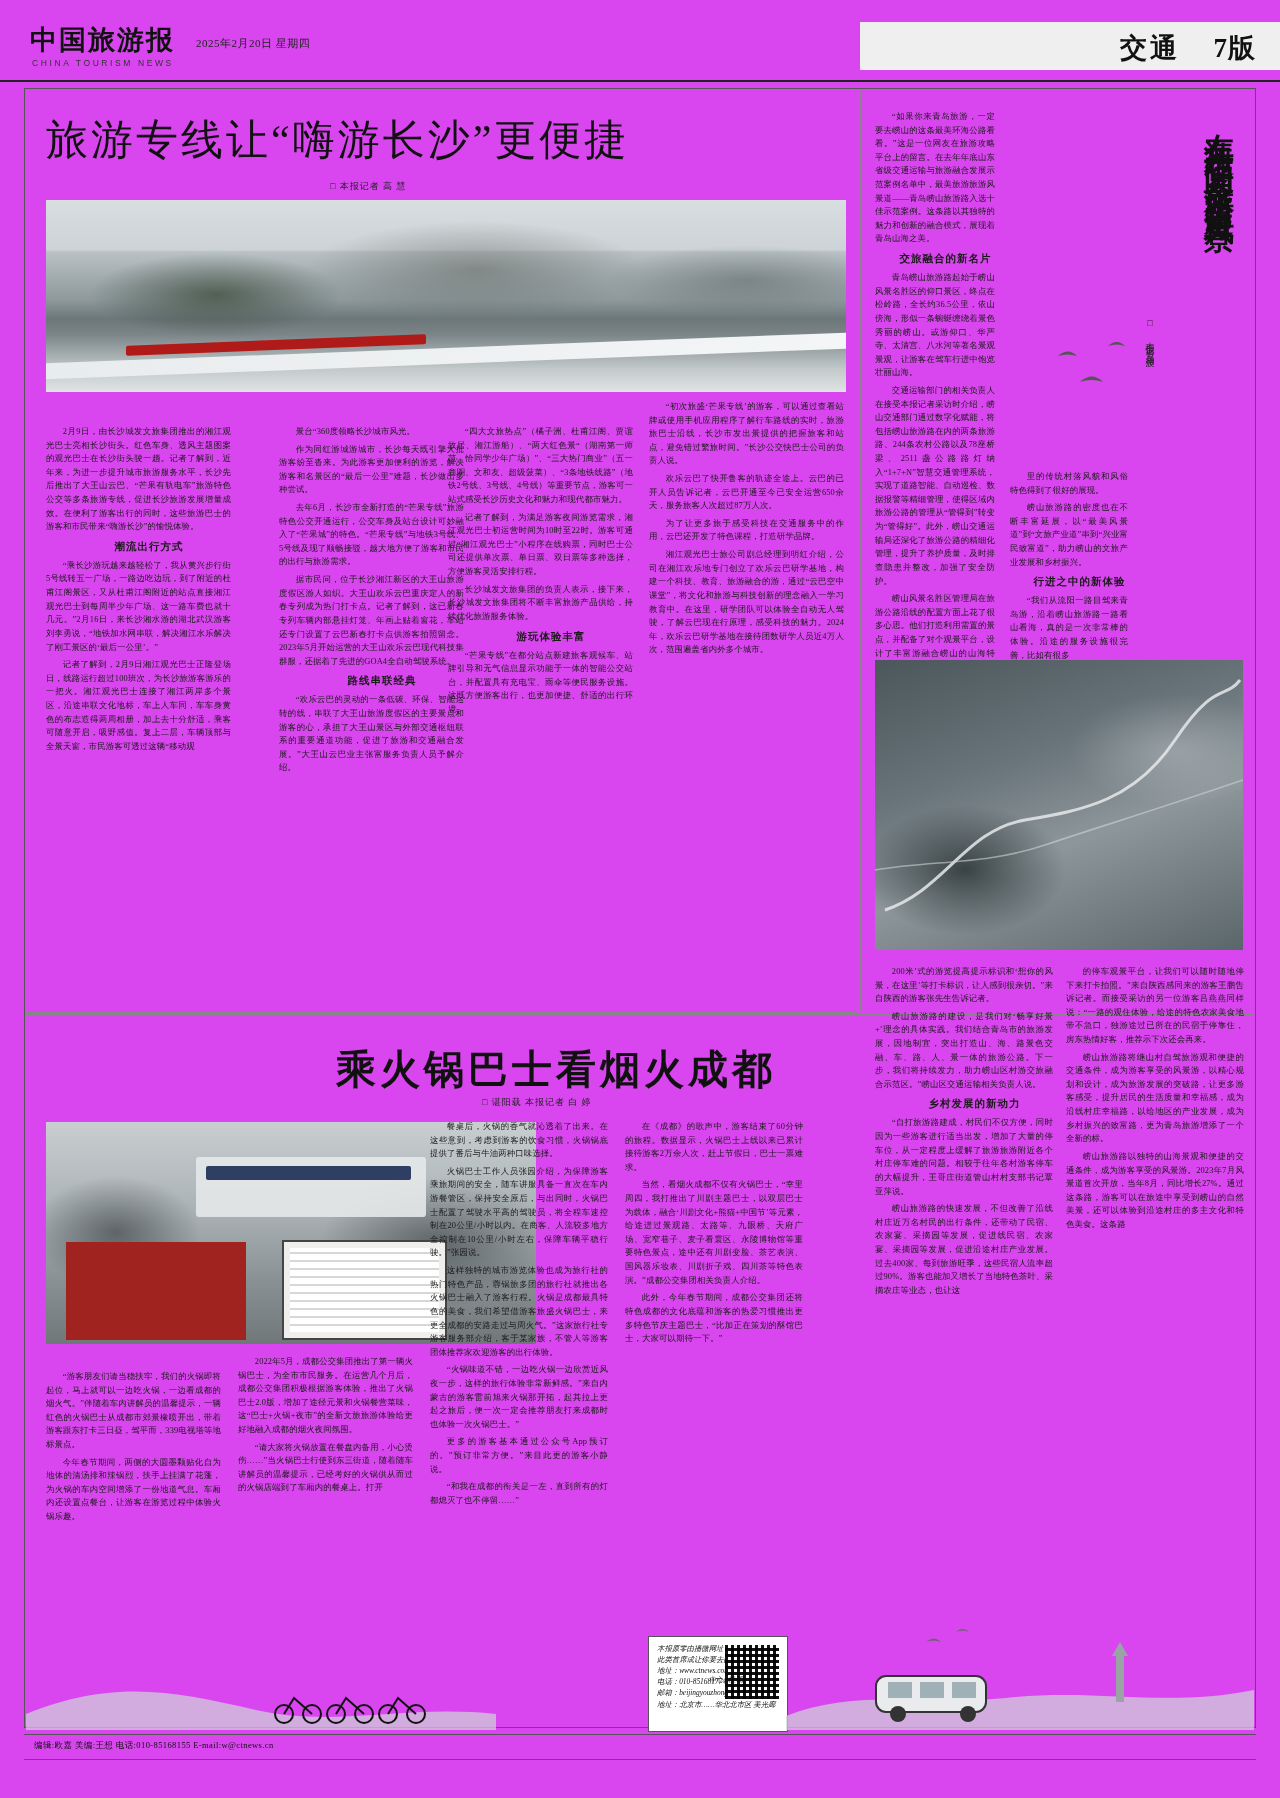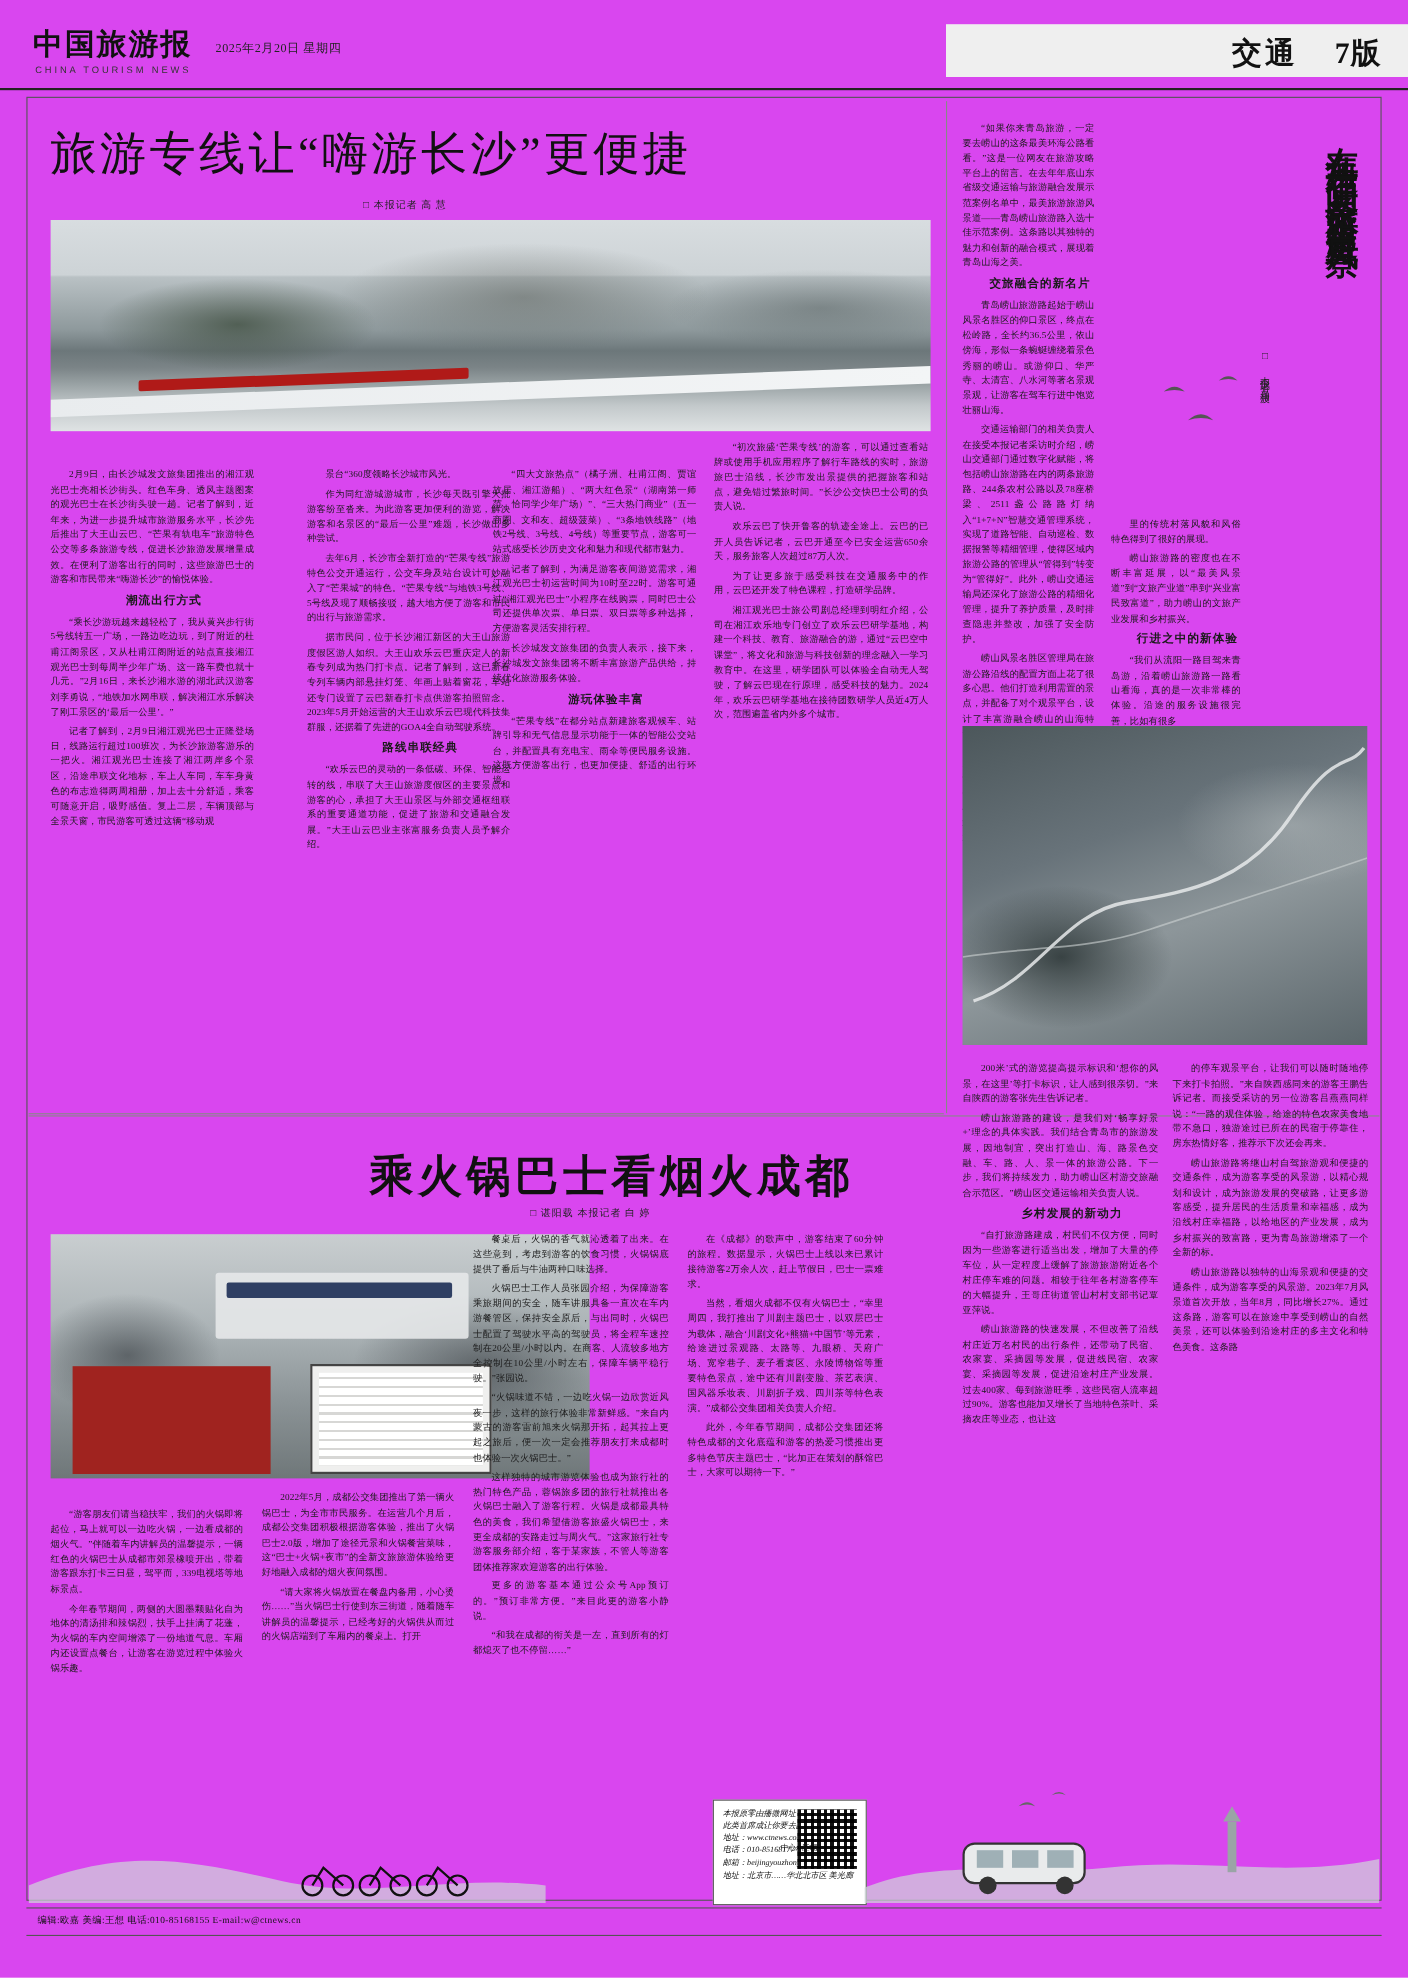--- a/index.html
+++ b/index.html
@@ -271,22 +271,22 @@
     <p>“游客朋友们请当稳扶牢，我们的火锅即将起位，马上就可以一边吃火锅，一边看成都的烟火气。”伴随着车内讲解员的温馨提示，一辆红色的火锅巴士从成都市郊景橡喷开出，带着游客跟东打卡三日昼，驾平而，339电视塔等地标景点。</p>
     <p>今年春节期间，两侧的大圆墨颗贴化自为地体的清汤排和辣锅烈，扶手上挂满了花蓬，为火锅的车内空间增添了一份地道气息。车厢内还设置点餐台，让游客在游览过程中体验火锅乐趣。</p>
   </div>
   <div class="col" style="left:238px; top:1355px; width:175px; height:305px;">
     <p>2022年5月，成都公交集团推出了第一辆火锅巴士，为全市市民服务。在运营几个月后，成都公交集团积极根据游客体验，推出了火锅巴士2.0版，增加了途径元景和火锅餐营菜味，这“巴士+火锅+夜市”的全新文旅旅游体验给更好地融入成都的烟火夜间氛围。</p>
     <p>“请大家将火锅放置在餐盘内备用，小心烫伤……”当火锅巴士行使到东三街道，随着随车讲解员的温馨提示，已经考好的火锅供从而过的火锅店端到了车厢内的餐桌上。打开</p>
   </div>
   <div class="col" style="left:430px; top:1120px; width:178px; height:540px;">
     <p>餐桌后，火锅的香气就沁透着了出来。在这些意到，考虑到游客的饮食习惯，火锅锅底提供了番后与牛油两种口味选择。</p>
     <p>火锅巴士工作人员张园介绍，为保障游客乘旅期间的安全，随车讲服具备一直次在车内游餐管区，保持安全原后，与出同时，火锅巴士配置了驾驶水平高的驾驶员，将全程车速控制在20公里/小时以内。在商客、人流较多地方全控制在10公里/小时左右，保障车辆平稳行驶。”张园说。</p>
+    <p>这样独特的城市游览体验也成为旅行社的热门特色产品，蓉锅旅多团的旅行社就推出各火锅巴士融入了游客行程。火锅是成都最具特色的美食，我们希望借游客旅盛火锅巴士，来更全成都的安路走过与周火气。”这家旅行社专游客服务部介绍，客于某家族，不管人等游客团体推荐家欢迎游客的出行体验。</p>
     <p>“火锅味道不错，一边吃火锅一边欣赏近风夜一步，这样的旅行体验非常新鲜感。”来自内蒙古的游客雷前旭来火锅那开拓，起其拉上更起之旅后，便一次一定会推荐朋友打来成都时也体验一次火锅巴士。”</p>
-    <p>这样独特的城市游览体验也成为旅行社的热门特色产品，蓉锅旅多团的旅行社就推出各火锅巴士融入了游客行程。火锅是成都最具特色的美食，我们希望借游客旅盛火锅巴士，来更全成都的安路走过与周火气。”这家旅行社专游客服务部介绍，客于某家族，不管人等游客团体推荐家欢迎游客的出行体验。</p>
     <p>更多的游客基本通过公众号App预订的。”预订非常方便。”来目此更的游客小静说。</p>
     <p>“和我在成都的衔关是一左，直到所有的灯都熄灭了也不停留……”</p>
   </div>
   <div class="col" style="left:625px; top:1120px; width:178px; height:430px;">
     <p>在《成都》的歌声中，游客结束了60分钟的旅程。数据显示，火锅巴士上线以来已累计接待游客2万余人次，赶上节假日，巴士一票难求。</p>
     <p>当然，看烟火成都不仅有火锅巴士，“幸里周四，我打推出了川剧主题巴士，以双层巴士为载体，融合‘川剧文化+熊猫+中国节’等元素，给途进过景观路、太路等、九眼桥、天府广场、宽窄巷子、麦子看寰区、永陵博物馆等重要特色景点，途中还有川剧变脸、茶艺表演、国风器乐妆表、川剧折子戏、四川茶等特色表演。”成都公交集团相关负责人介绍。</p>
     <p>此外，今年春节期间，成都公交集团还将特色成都的文化底蕴和游客的热爱习惯推出更多特色节庆主题巴士，“比加正在策划的酥馆巴士，大家可以期待一下。”</p>
   </div>
 
   <div class="qrbox" style="left:648px; top:1636px; width:140px; height:96px; padding:6px 8px;font-style:italic;">

